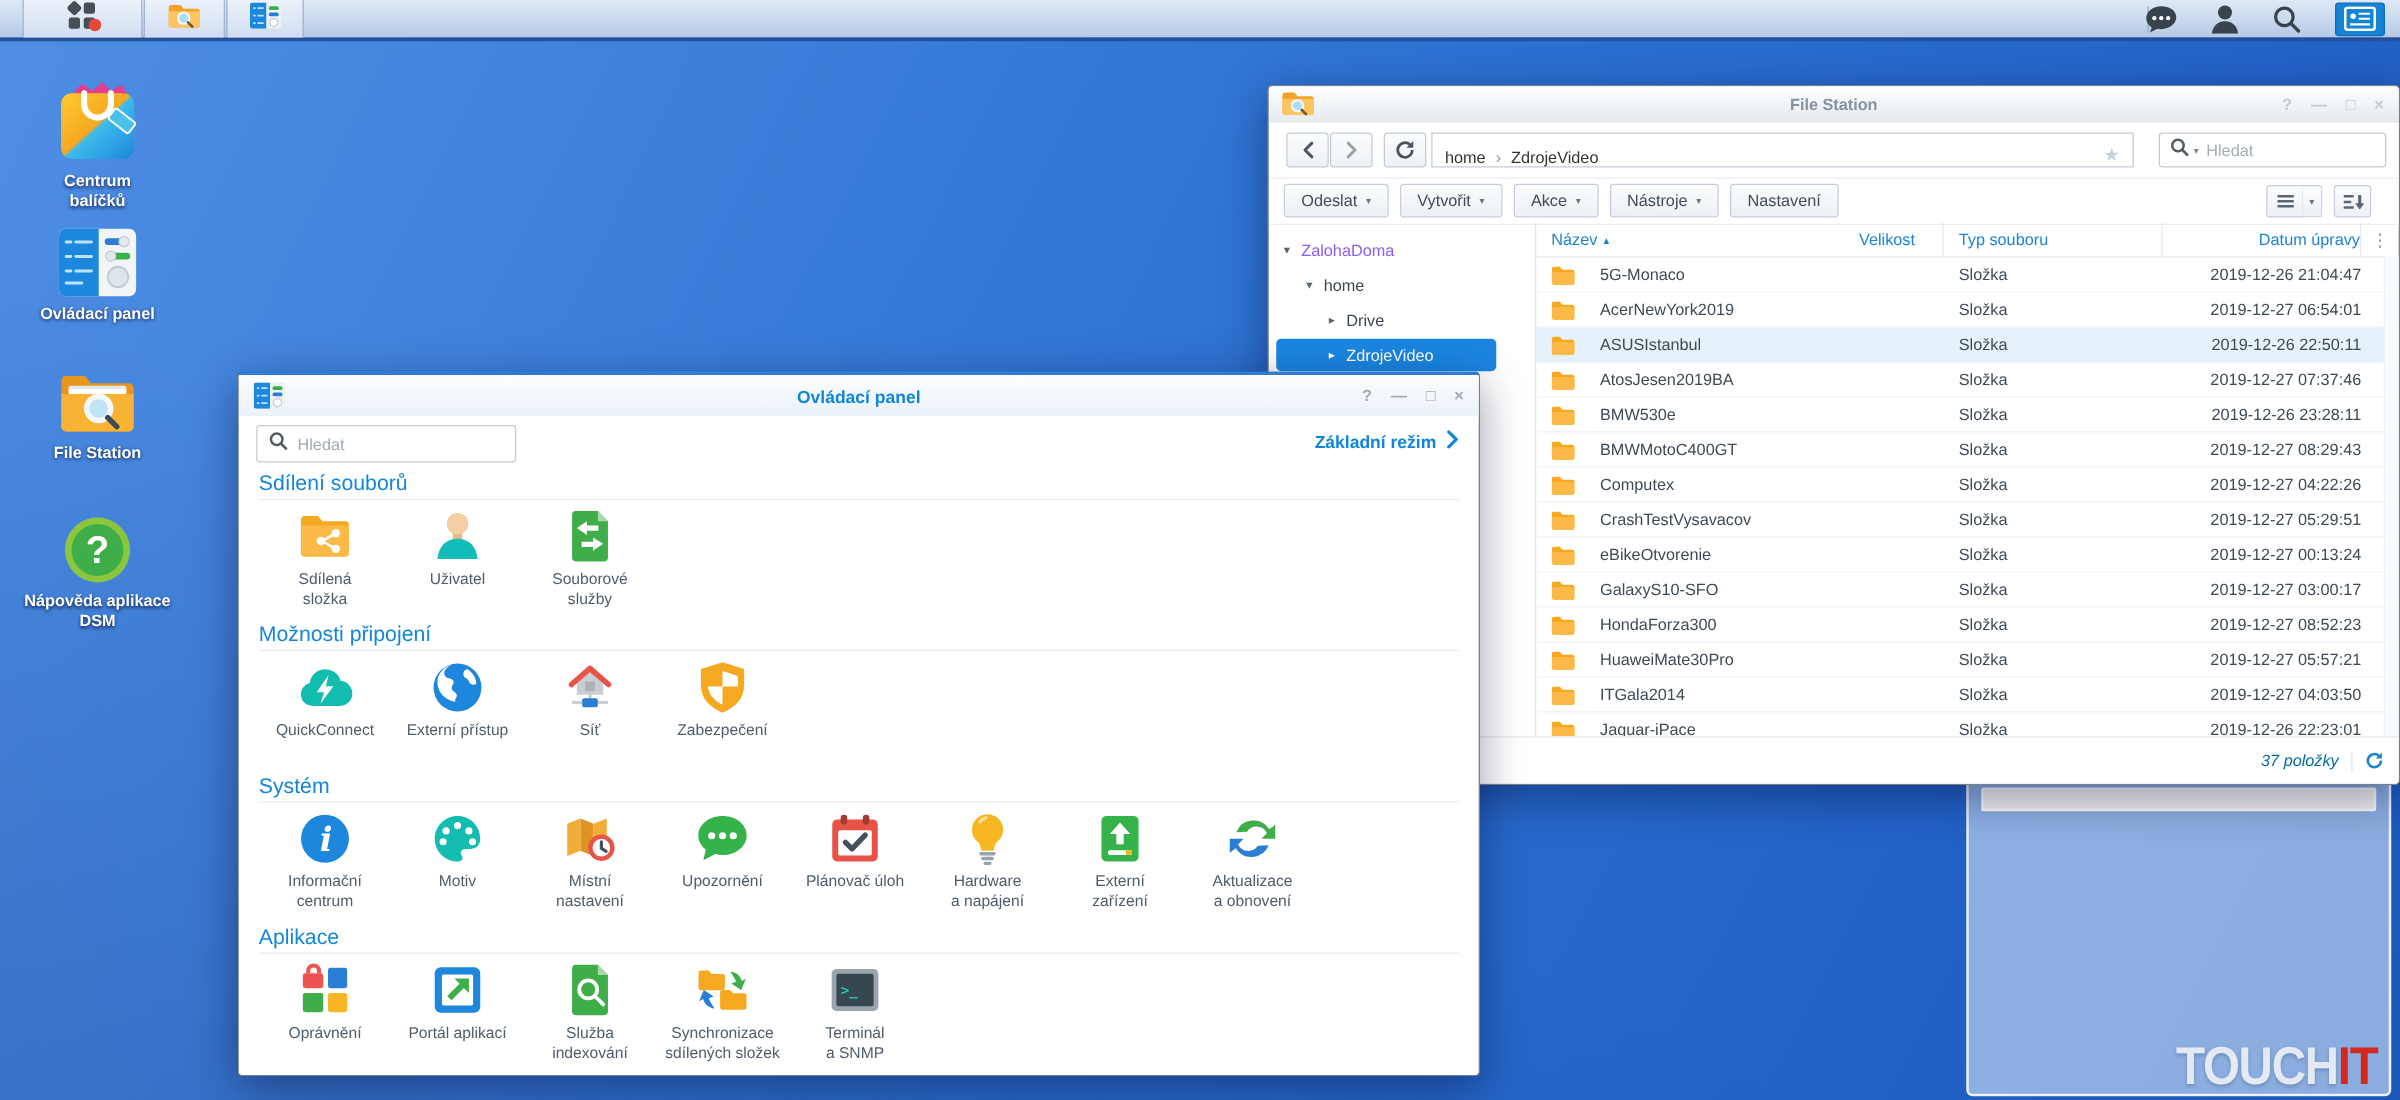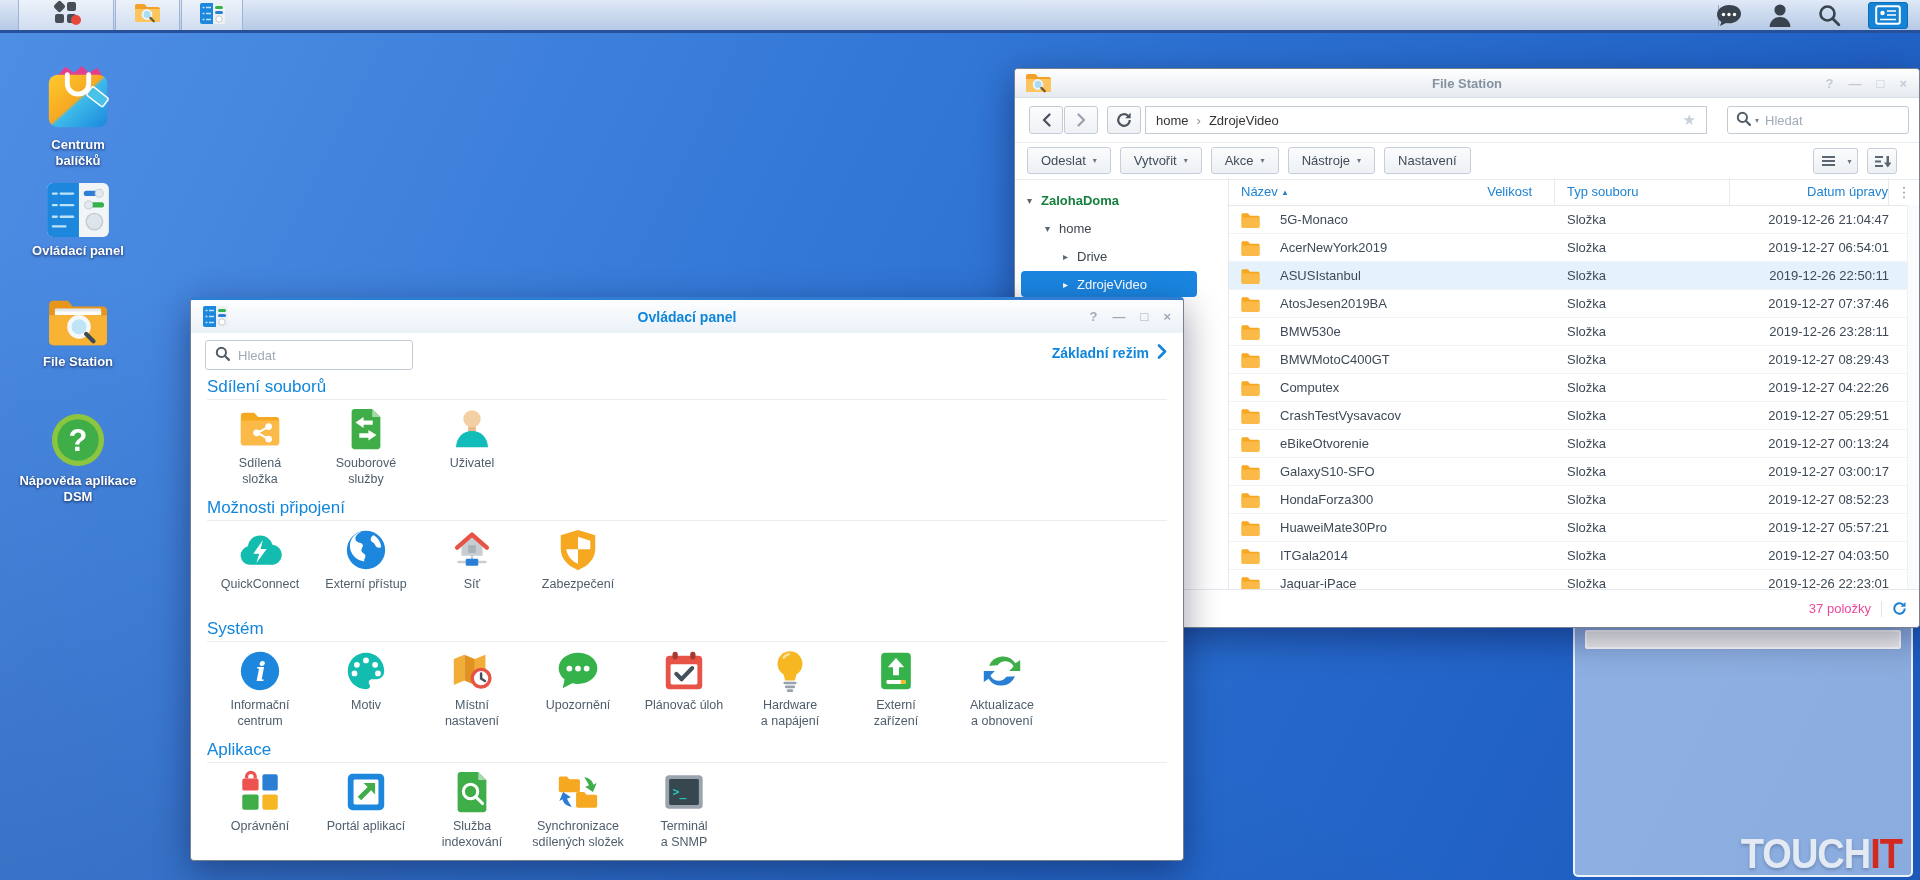--- a/index.html
+++ b/index.html
@@ -46,21 +46,21 @@
   .fs-title{position:relative;height:28px;background:linear-gradient(#fefefe,#e6ebf0);
     border-bottom:1px solid #d8dee5;display:flex;align-items:center;}
   .fs-title .appico{position:absolute;left:10px;top:3px;}
   .fs-title .wtitle{width:100%;text-align:center;font-size:13px;font-weight:bold;color:#8492a1;}
   .fs .wctl{color:#c2cbd4;}
   .fs-nav{position:relative;height:44px;border-bottom:1px solid #e8edf1;background:#fff;}
   .nbtn{position:absolute;top:8px;height:28px;width:34px;border:1px solid #c2cbd4;border-radius:3px;
     background:linear-gradient(#fbfcfd,#eef1f5);display:flex;align-items:center;justify-content:center;cursor:pointer;box-sizing:border-box;}
   #nav-back{left:14px}#nav-fwd{left:49px}#nav-refresh{left:92px}
   .bc{position:absolute;left:130px;top:8px;width:562px;height:28px;border:1px solid #c2cbd4;border-radius:0;
-    background:#fff;display:flex;align-items:center;padding:0 10px;box-sizing:border-box;font-size:13px;color:#333;}
+    background:#fff;display:flex;align-items:flex-end;padding:0 10px;box-sizing:border-box;font-size:13px;color:#333;}
   .bc-it{cursor:pointer;}
   .bc-sep{color:#8a95a0;margin:0 8px;font-size:13px;}
   .bc .star{margin-left:auto;color:#c8d1da;font-size:15px;cursor:pointer;}
   .searchbox{position:absolute;top:8px;height:28px;border:1px solid #c2cbd4;border-radius:3px;background:#fff;
     display:flex;align-items:center;padding:0 8px;box-sizing:border-box;gap:4px;}
   #fs-search{left:712px;width:182px;}
   .searchbox .car{font-size:8px;color:#7a858f;}
   .searchbox input{border:0;outline:0;flex:1;min-width:0;font-size:13px;color:#333;background:transparent;font-family:inherit;}
   input::placeholder{color:#a0abb6;}
   .fs-toolbar{position:relative;height:36px;border-bottom:1px solid #e8edf1;background:#fff;}
@@ -72,21 +72,21 @@
   .itbtn{position:absolute;top:5px;height:26px;border:1px solid #c6cedb;border-radius:3px;box-sizing:border-box;
     background:linear-gradient(#fbfcfd,#edf0f4);display:flex;align-items:center;justify-content:center;cursor:pointer;}
   #btn-view{left:798px;width:30px;border-radius:3px 0 0 3px;}
   #btn-view-car{left:827px;width:16px;font-size:8px;color:#6b7682;border-radius:0 3px 3px 0;border-left:0;}
   #btn-sort{left:852px;width:30px;}
   .fs-body{position:absolute;top:109px;bottom:38px;left:0;right:0;display:flex;}
   .fs-side{width:214px;border-right:1px solid #e2e8ee;padding-top:8px;box-sizing:border-box;}
   .titem{position:relative;height:28px;display:flex;align-items:center;font-size:13px;color:#3c4650;cursor:pointer;}
   .tarr{position:absolute;font-size:10px;color:#5a6670;z-index:2;}
   .tlab{position:relative;z-index:2;}
-  .tlab.b{font-weight:bold;color:#15803d;}
+  .tlab.b{font-weight:normal;color:#8b5cf6;}
   .pill{position:absolute;left:6px;top:1px;width:176px;height:26px;background:#1a86e1;border-radius:4px;z-index:1;}
   .titem.sel .tlab,.titem.sel .tarr{color:#fff;}
   .fs-list{flex:1;position:relative;}
   .grid{display:grid;grid-template-columns:246px 80px 175px 1fr 30px;}
   .fh{height:27px;border-bottom:1px solid #e4e9ee;color:#1e82d2;font-size:13px;}
   .fh>div{display:flex;align-items:center;overflow:hidden;cursor:pointer;}
   .fh .c1{padding-left:12px;}
   .fh .c2{justify-content:flex-end;border-right:1px solid #e6ebef;padding-right:22px;}
   .fh .c3{padding-left:12px;border-right:1px solid #e6ebef;}
   .fh .c4{justify-content:flex-end;border-right:1px solid #e6ebef;}
@@ -96,21 +96,21 @@
   .frow>div{display:flex;align-items:center;overflow:hidden;}
   .frow .c1{padding-left:12px;gap:20px;white-space:nowrap;}
   .frow .c2{justify-content:flex-end;padding-right:6px;}
   .frow .c3{padding-left:12px;}
   .frow .c4{justify-content:flex-end;}
   .frow.rsel{background:#e5f2fb;}
   .fico{display:flex;}
   .fs-scrolltrack{position:absolute;top:27px;right:0;bottom:0;width:11px;background:#fafbfc;border-left:1px solid #eef1f4;}
   .fs-bottom{position:absolute;left:0;right:0;bottom:0;height:37px;border-top:1px solid #e2e8ee;background:#fff;
     display:flex;align-items:center;justify-content:flex-end;padding:0 12px;gap:10px;}
-  .fs-count{color:#ec4899;font-size:13px;}
+  .fs-count{color:#0369a1;font-size:13px;font-style:italic;}
   .vdiv{width:1px;height:16px;background:#dfe5ea;}
   .refbtn{display:flex;cursor:pointer;}
 
   
   .cp{left:190px;top:297px;width:992px;height:560px;border-radius:4px;border-top:3px solid #2f7cd0;z-index:20;}
   .cp-title{position:relative;height:33px;background:linear-gradient(#fdfefe,#eaf1f8);display:flex;align-items:center;}
   .cp-title .appico{position:absolute;left:12px;top:6px;}
   .cp-title .wtitle{width:100%;text-align:center;font-size:14px;font-weight:bold;color:#0f86dc;}
   .cp .wctl{color:#a2abb5;}
   .cp-search{position:absolute;left:14px;top:40px;width:208px;height:30px;border:1px solid #c3ccd5;border-radius:3px;
@@ -605,37 +605,37 @@
                   <circle cx="33" cy="34.5" r="3.5"></circle>
                 </g>
               </svg>
             </div>
             <div class="cp-lab">Sdílená
 složka</div>
           </div>
           <div class="cp-item">
             <div class="cp-ico">
               <svg viewBox="0 0 48 48">
+                <path fill="#E8B88A" d="M20 19h8v9h-8z"></path>
+                <circle cx="24" cy="13.5" r="9" fill="#F3CFA3"></circle>
+                <path fill="#12BDB9" d="M24 26c-10 0-15.8 6.8-16.8 17h33.6C39.8 32.8 34 26 24 26z"></path>
+              </svg>
+            </div>
+            <div class="cp-lab">Uživatel</div>
+          </div>
+          <div class="cp-item">
+            <div class="cp-ico">
+              <svg viewBox="0 0 48 48">
                 <path fill="#3FAE49" d="M9 6c0-1.7 1.3-3 3-3h18.5L39 11.5V42c0 1.7-1.3 3-3 3H12c-1.7 0-3-1.3-3-3z"></path>
                 <path fill="#A8D9AC" d="M30.5 3L39 11.5h-8.5z"></path>
                 <path fill="#fff" d="M21.5 11.5v3.5h9.5v4.5h-9.5V23l-8.5-5.8zM26.5 25v3.5H17v4.5h9.5V36l8.5-5.8z"></path>
               </svg>
             </div>
             <div class="cp-lab">Souborové
 služby</div>
-          </div>
-          <div class="cp-item">
-            <div class="cp-ico">
-              <svg viewBox="0 0 48 48">
-                <path fill="#E8B88A" d="M20 19h8v9h-8z"></path>
-                <circle cx="24" cy="13.5" r="9" fill="#F3CFA3"></circle>
-                <path fill="#12BDB9" d="M24 26c-10 0-15.8 6.8-16.8 17h33.6C39.8 32.8 34 26 24 26z"></path>
-              </svg>
-            </div>
-            <div class="cp-lab">Uživatel</div>
           </div>
         </div>
       </div>
       <div class="cp-sec">
         <div class="cp-h">Možnosti připojení</div>
         <div class="cp-div"></div>
         <div class="cp-row">
           <div class="cp-item">
             <div class="cp-ico">
               <svg viewBox="0 0 48 48">

